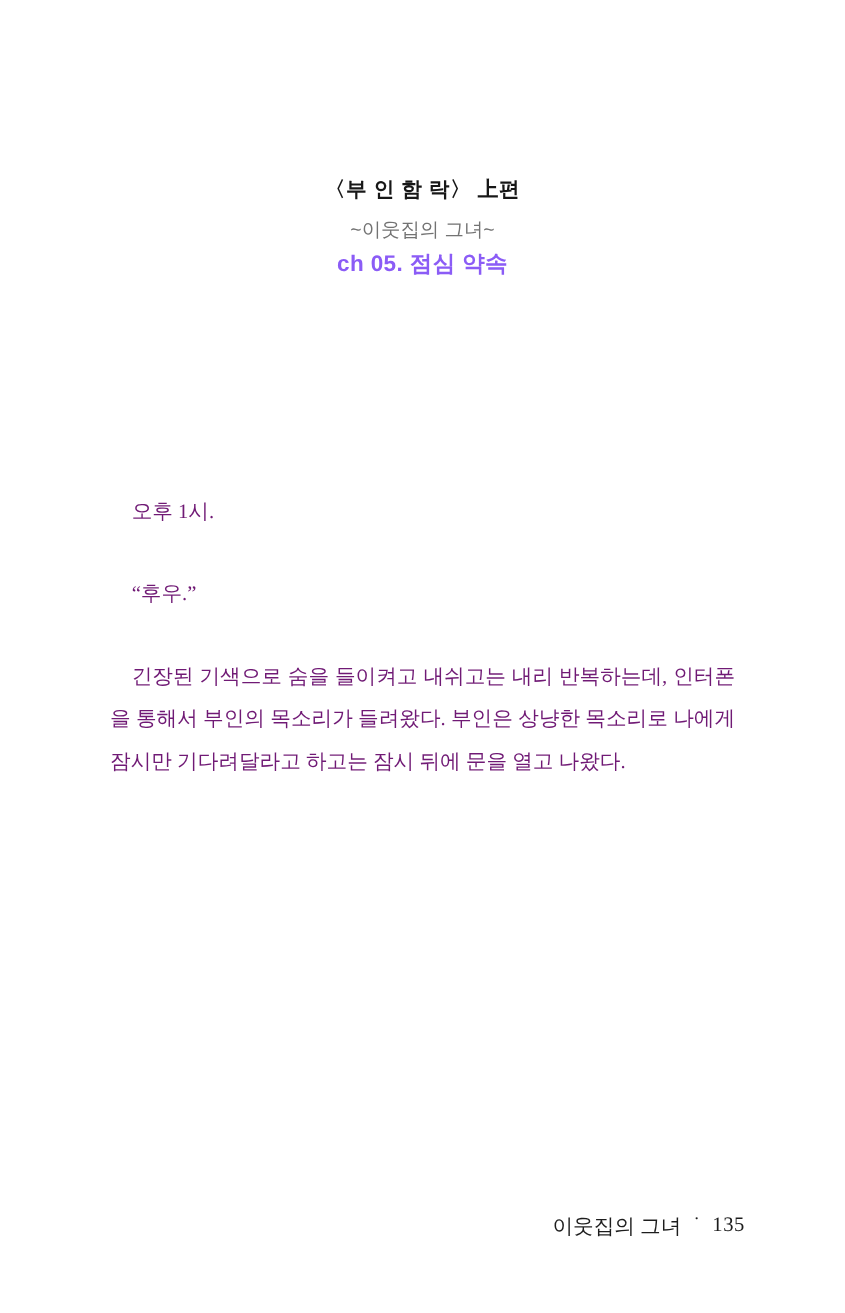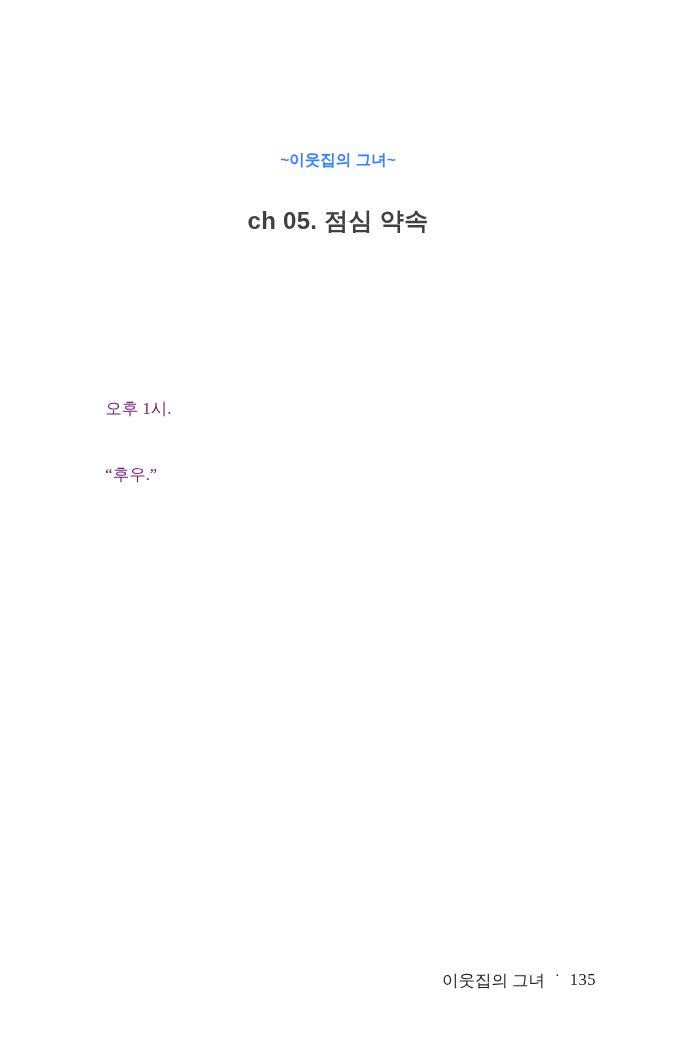--- a/index.html
+++ b/index.html
@@ -33,31 +33,31 @@
   .book-title {
     font-size: 16.5px;
     letter-spacing: 0.5px;
     color: #171717;
     line-height: 1.5;
     font-weight: 600;
     font-family: "Liberation Sans", "DejaVu Sans", sans-serif;
   }
   .sub-title {
     font-size: 15.5px;
-    color: #3b82f6;
+    color: #737373;
     line-height: 1.6;
     margin-top: 8px;
-    font-weight: 700;
+    font-weight: 400;
     font-family: "Liberation Sans", "DejaVu Sans", sans-serif;
   }
   .chapter-title {
-    font-size: 24px;
-    color: #404040;
+    font-size: 18px;
+    color: #8b5cf6;
     line-height: 1.5;
-    margin-top: 30px;
+    margin-top: 0;
     font-weight: 700;
     letter-spacing: 0.3px;
     font-family: "Liberation Sans", "DejaVu Sans", sans-serif;
   }
 
   
   .body-text {
     position: absolute;
     left: 88px;
     top: 392px;
@@ -100,27 +100,29 @@
   .footer .page-no {
     letter-spacing: 0.5px;
   }
 </style>
 </head>
 <body>
 
 <div class="page">
 
   <div class="heading">
+    <div class="book-title">〈부 인 함 락〉 上편</div>
     <div class="sub-title">~이웃집의 그녀~</div>
     <div class="chapter-title">ch 05. 점심 약속</div>
   </div>
 
   <div class="body-text">
     <p>오후 1시.</p>
     <p class="gap quote">“후우.”</p>
+    <p class="gap">긴장된 기색으로 숨을 들이켜고 내쉬고는 내리 반복하는데, 인터폰을 통해서 부인의 목소리가 들려왔다. 부인은 상냥한 목소리로 나에게 잠시만 기다려달라고 하고는 잠시 뒤에 문을 열고 나왔다.</p>
   </div>
 
   <div class="footer">
     <span>이웃집의 그녀</span>
     <span class="dot">·</span>
     <span class="page-no">135</span>
   </div>
 
 </div>
 

